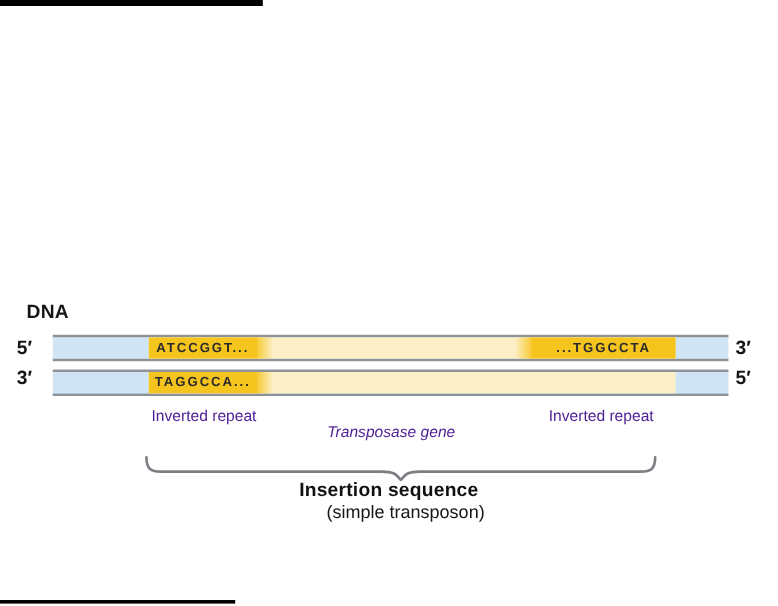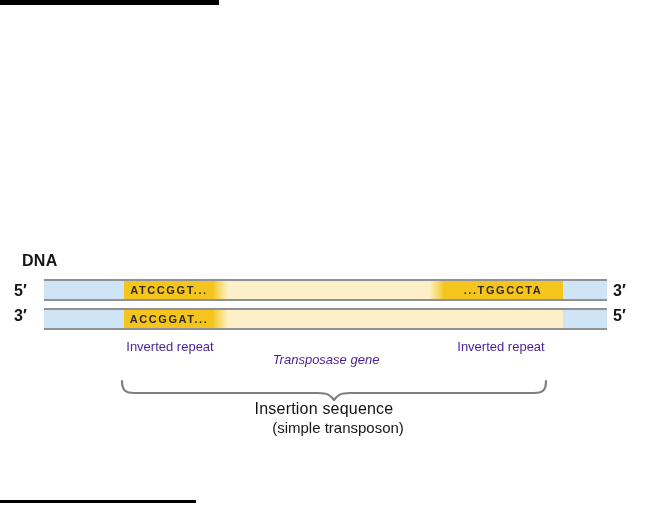--- a/index.html
+++ b/index.html
@@ -171,21 +171,21 @@
   
   .summary {
     position: absolute;
     left: 0;
     top: 400px;
     width: 648px;
     text-align: center;
   }
   .summary-title {
     font-size: 16px;
-    font-weight: normal;
+    font-weight: bold;
     letter-spacing: 0.2px;
     color: #111111;
   }
   .summary-sub {
     font-size: 15px;
     color: #161616;
     margin-top: 1px;
     padding-left: 28px;
   }
 </style>
@@ -211,21 +211,21 @@
         <span class="seq-text">ATCCGGT...</span>
       </div>
       <div class="seg seg-repeat-right">
         <span class="seq-text">...TGGCCTA</span>
       </div>
     </div>
 
     <div class="strand strand-bottom">
       <div class="seg seg-body"></div>
       <div class="seg seg-repeat-left">
-        <span class="seq-text">ACCGGAT...</span>
+        <span class="seq-text">TAGGCCA...</span>
       </div>
     </div>
 
   </div>
 
   <div class="region-caption cap-left">Inverted repeat</div>
   <div class="region-caption cap-middle">Transposase gene</div>
   <div class="region-caption cap-right">Inverted repeat</div>
 
 </div>

